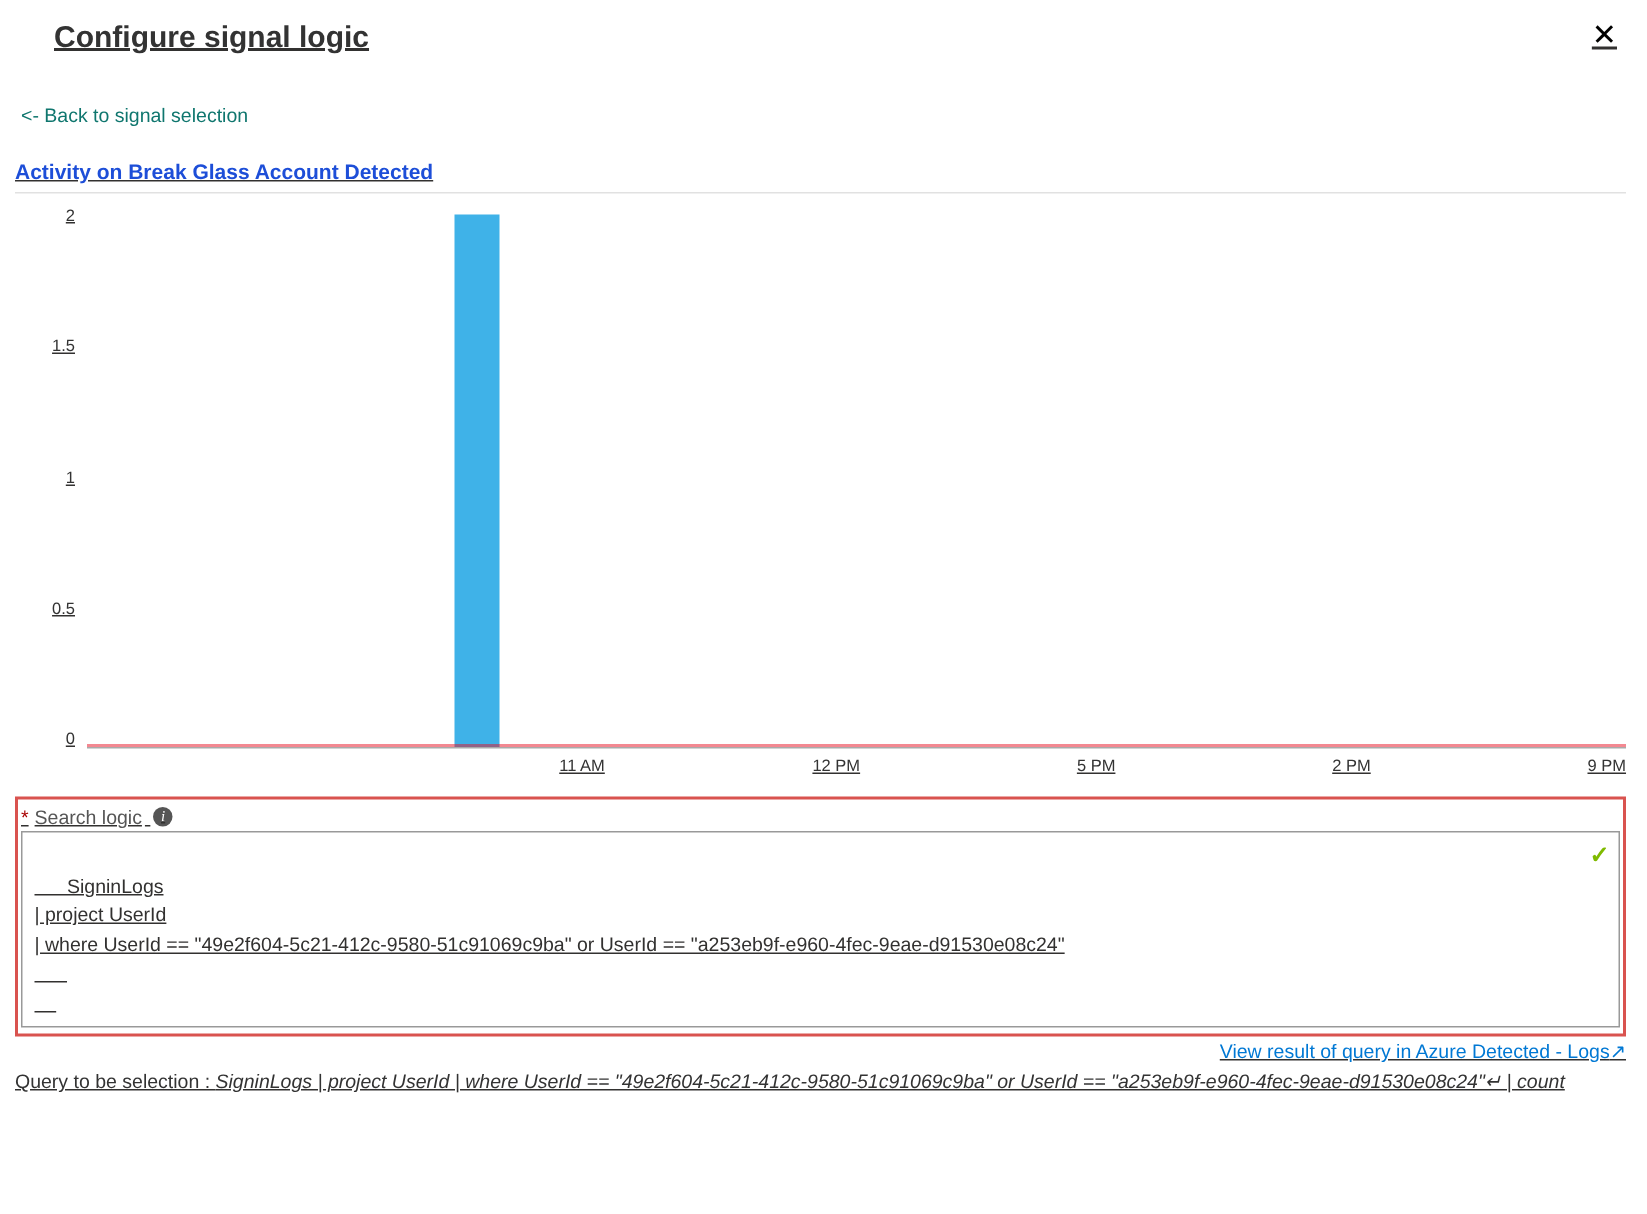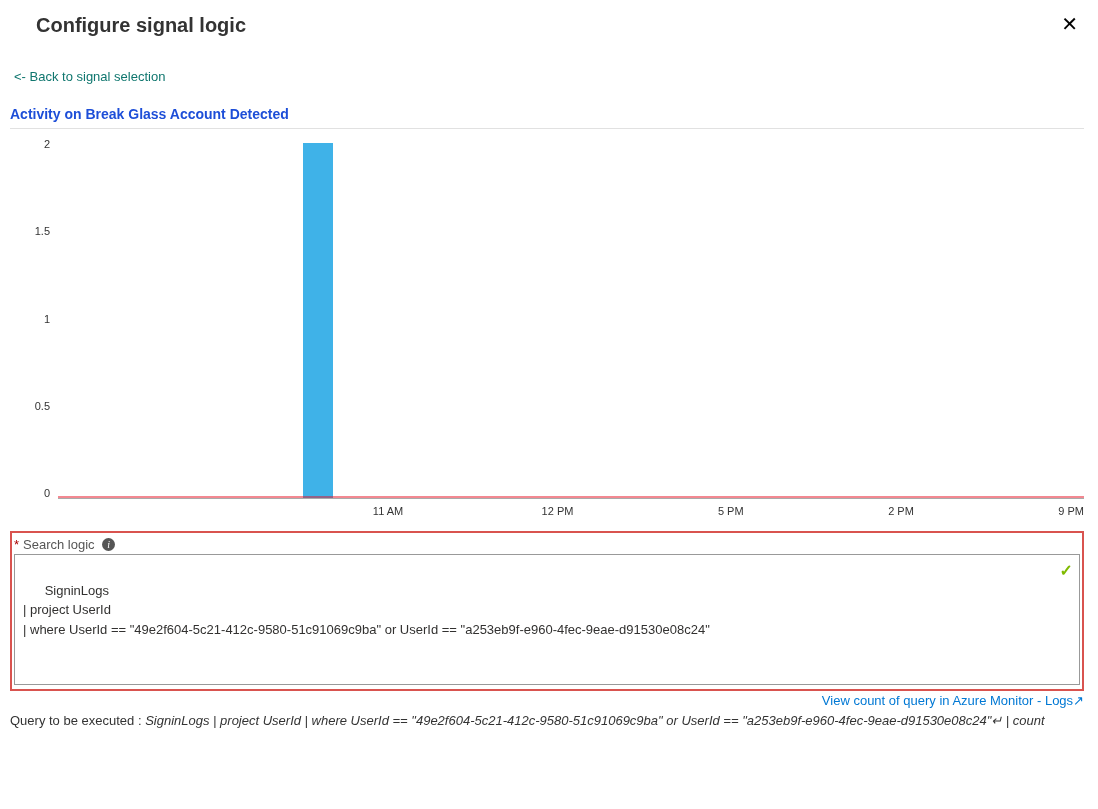--- a/index.html
+++ b/index.html
@@ -10,20 +10,21 @@
       background: #fff;
       width: 1098px;
       height: 809px;
       overflow: hidden;
       padding: 0;
     }
     .panel {
       padding: 10px 14px 24px 10px;
       height: 100%;
       position: relative;
+      text-decoration: underline;
     }
     .header-row {
       display: flex;
       justify-content: space-between;
       align-items: flex-start;
       padding: 4px 2px 12px 26px;
     }
     .panel-title {
       font-size: 20px;
       font-weight: 600;
@@ -214,20 +215,20 @@
     </div>
     <div class="query-box">
       <span>SigninLogs
 | project UserId
 | where UserId == "49e2f604-5c21-412c-9580-51c91069c9ba" or UserId == "a253eb9f-e960-4fec-9eae-d91530e08c24"</span>
       <span class="check-mark">✓</span>
     </div>
   </div>
 
   <div class="result-link">
-    <span>View count of query in Azure Monitor - Logs</span><span class="ext-icon">↗</span>
+    <span>View result of query in Azure Detected - Logs</span><span class="ext-icon">↗</span>
   </div>
 
   <div class="footer-text">
-    <span>Query to be executed : </span><span class="italic">SigninLogs | project UserId | where UserId == "49e2f604-5c21-412c-9580-51c91069c9ba" or UserId == "a253eb9f-e960-4fec-9eae-d91530e08c24"↵ | count</span>
+    <span>Query to be selection : </span><span class="italic">SigninLogs | project UserId | where UserId == "49e2f604-5c21-412c-9580-51c91069c9ba" or UserId == "a253eb9f-e960-4fec-9eae-d91530e08c24"↵ | count</span>
   </div>
 
 </div>
 
 </body></html>

